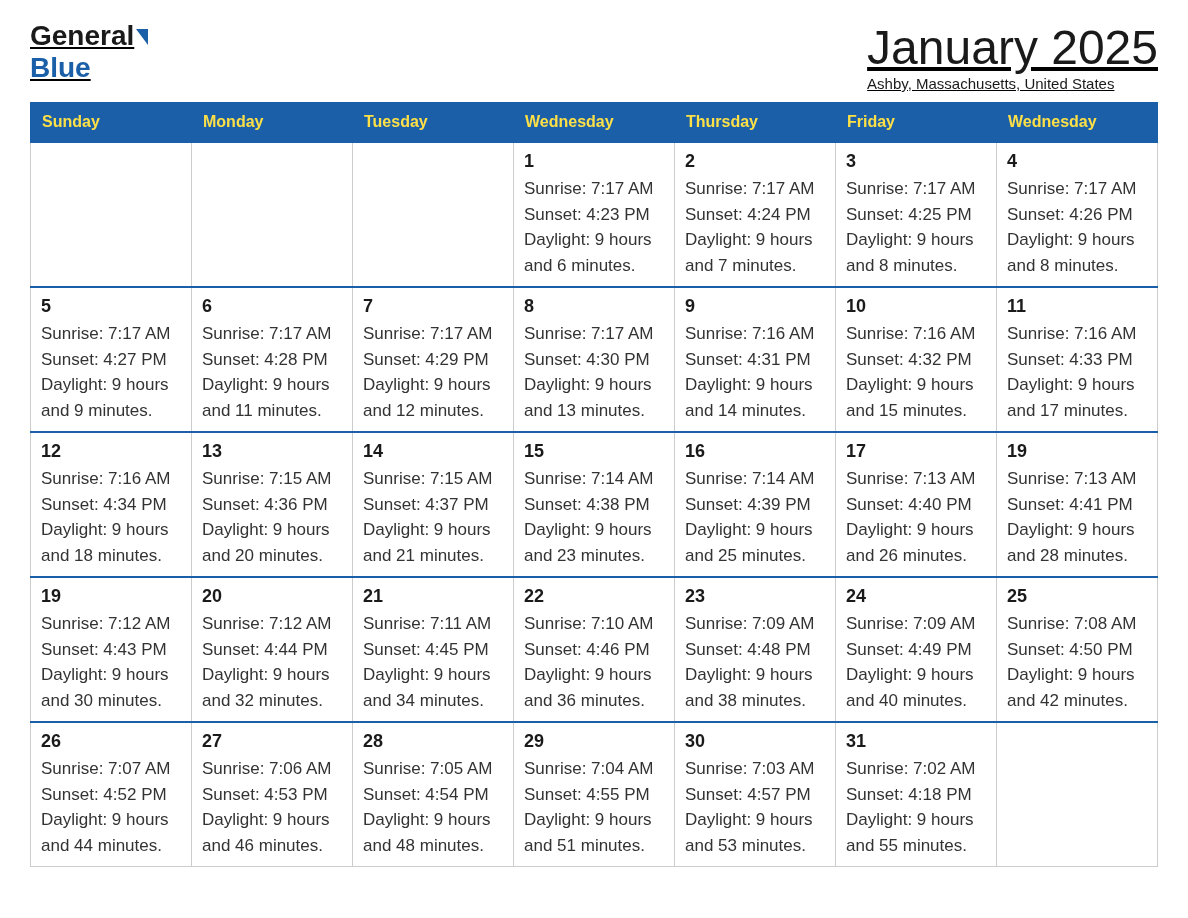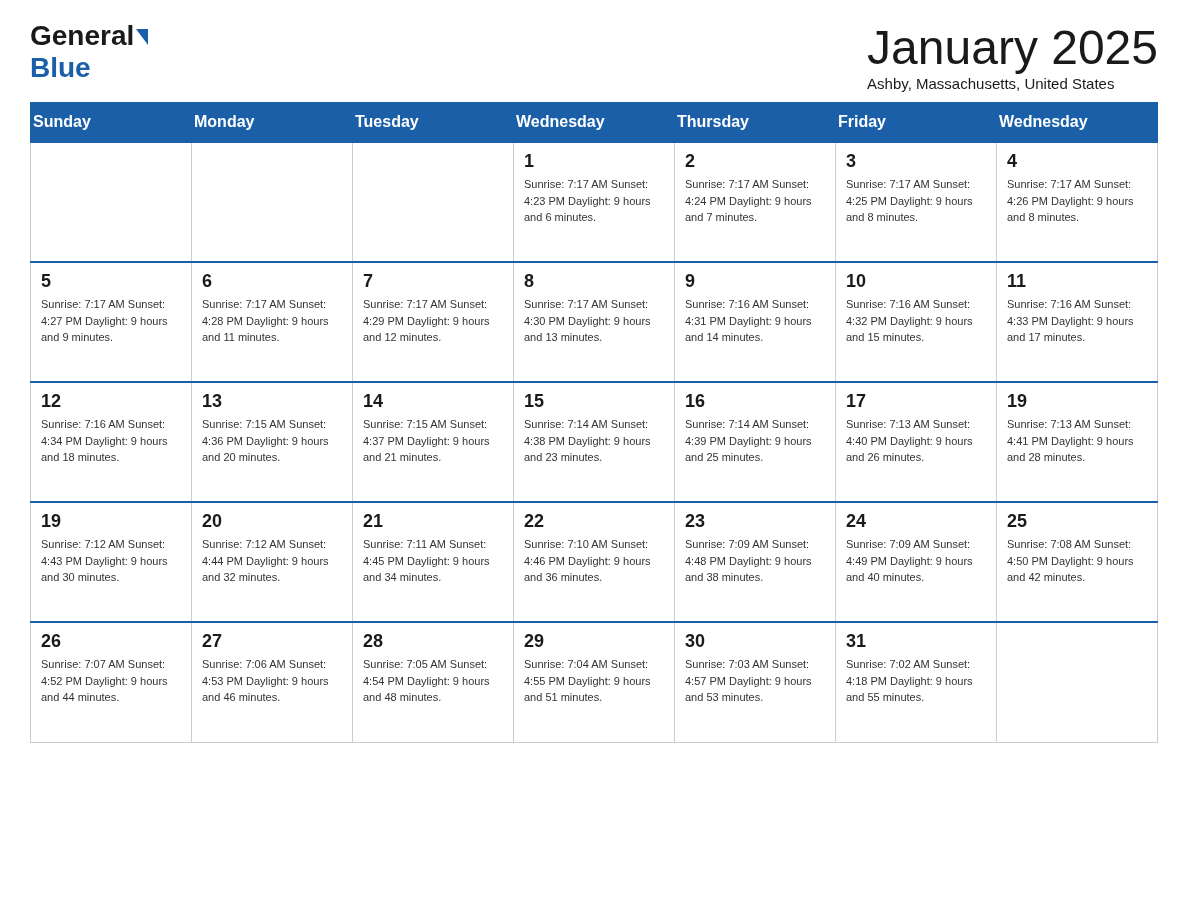--- a/index.html
+++ b/index.html
@@ -8,20 +8,21 @@
       background: #fff;
       width: 1188px;
       min-height: 918px;
       padding: 20px 30px;
     }
     .header {
       display: flex;
       justify-content: space-between;
       align-items: flex-start;
       margin-bottom: 10px;
+      text-decoration: underline;
     }
     .logo {
       display: flex;
       flex-direction: column;
       align-items: flex-start;
     }
     .logo-general {
       font-size: 28px;
       font-weight: bold;
       color: #1a1a1a;
@@ -56,24 +57,24 @@
       font-size: 15px;
       color: #1a1a1a;
     }
     table {
       width: 100%;
       border-collapse: collapse;
       margin-top: 10px;
     }
     thead tr th {
       background-color: #1a5fa8;
-      color: #ffffff;
+      color: #fde047;
       font-size: 16px;
       font-weight: bold;
-      padding: 10px 2px;
+      padding: 10px 11px;
       text-align: left;
       border: 1px solid #1a5fa8;
     }
     tbody tr td {
       vertical-align: top;
       padding: 8px 10px;
       border: 1px solid #ccc;
       border-top: 2px solid #1a5fa8;
       min-height: 100px;
       height: 120px;
@@ -82,21 +83,21 @@
       width: 14.28%;
     }
     .day-number {
       font-size: 18px;
       font-weight: bold;
       color: #1a1a1a;
       display: block;
       margin-bottom: 4px;
     }
     .day-info {
-      font-size: 11px;
+      font-size: 17px;
       color: #333;
       line-height: 1.5;
     }
     tbody tr td.empty {
       background: #fff;
     }
     .logo-text-row {
       display: flex;
       align-items: center;
     }

